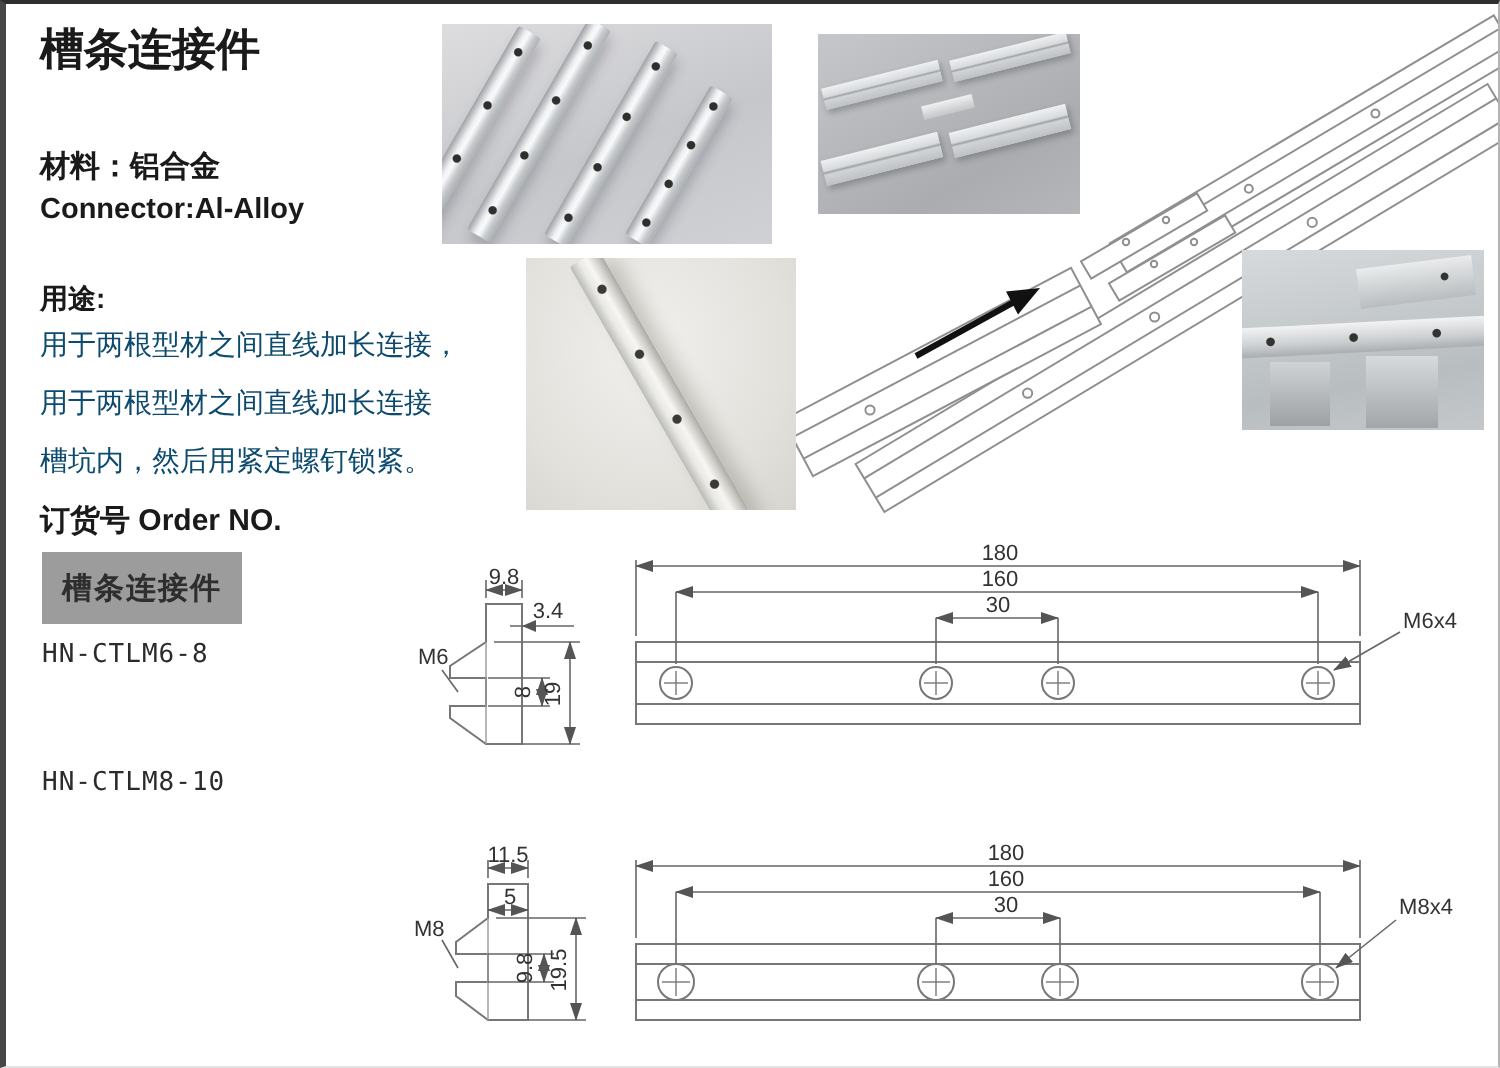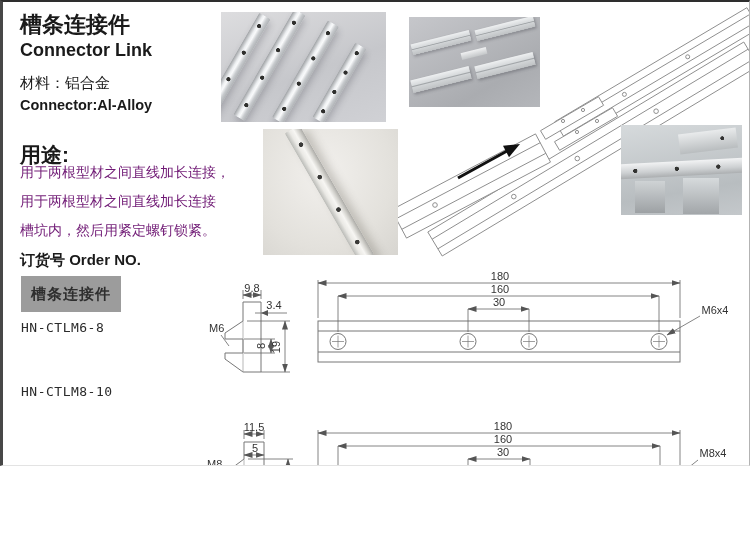--- a/index.html
+++ b/index.html
@@ -1,29 +1,29 @@
 <!DOCTYPE html>
 <html><head>
 <meta charset="utf-8">
 <style>
   html,body{margin:0;padding:0;background:#fff;}
   .page{
-    position:relative; width:750px; height:466px; background:#fff; overflow:hidden;
+    position:relative; width:750px; height:534px; background:#fff; overflow:hidden;
     border-left:3px solid #474747; border-top:2px solid #2e2e2e;
     border-right:1px solid #b3b3b3; border-bottom:1px solid #e3e3e3;
     box-sizing:border-box;
     font-family:"Liberation Sans", sans-serif; color:#1a1a1a;
   }
   .t{position:absolute; white-space:nowrap;}
   .title-zh{left:17px; top:8px; font-size:22px; font-weight:bold; letter-spacing:0px;}
   .title-en{left:17px; top:38px; font-size:18px; font-weight:bold;}
-  .material-zh{left:17px; top:72px; font-size:15px; font-weight:normal;}
+  .material-zh{left:17px; top:72px; font-size:15px; font-weight:bold;}
   .material-en{left:17px; top:95px; font-size:14.5px; font-weight:bold;}
-  .usage-h{left:17px; top:139px; font-size:21px; font-weight:bold;}
-  .usage{position:absolute; left:17px; top:156px; font-size:14px; line-height:29px; color:#701a75;}
+  .usage-h{left:17px; top:139px; font-size:14px; font-weight:bold;}
+  .usage{position:absolute; left:17px; top:156px; font-size:14px; line-height:29px; color:#0c4a6e;}
   .order-h{left:17px; top:249px; font-size:15px; font-weight:bold;}
   .badge{
     position:absolute; left:18px; top:274px; width:100px; height:36px;
     background:#9c9c9c; color:#2e2e2e; font-size:15px; font-weight:bold;
     display:flex; align-items:center; justify-content:center; letter-spacing:1px;
   }
   .pn{position:absolute; left:18px; font-family:"DejaVu Sans Mono", monospace; font-size:13px; color:#2b2b2b; letter-spacing:0.5px;}
   .pn1{top:318px;} .pn2{top:339px;margin-top:43px;}
 
   
@@ -74,21 +74,20 @@
 
   svg.lineart{position:absolute; left:0; top:0; z-index:1;}
   svg text{font-family:"Liberation Sans", sans-serif; font-size:11px; fill:#333; stroke:none;}
 </style>
 </head>
 <body>
 
 <div class="page">
 
   <div class="t title-zh">槽条连接件</div>
-  <div class="t title-en">Connector Link</div>
   <div class="t material-zh">材料：铝合金</div>
   <div class="t material-en">Connector:Al-Alloy</div>
   <div class="t usage-h">用途:</div>
   <div class="usage">
     <div>用于两根型材之间直线加长连接，</div>
     <div>用于两根型材之间直线加长连接</div>
     <div>槽坑内，然后用紧定螺钉锁紧。</div>
   </div>
   <div class="t order-h">订货号 Order NO.</div>
   <div class="badge">槽条连接件</div>

